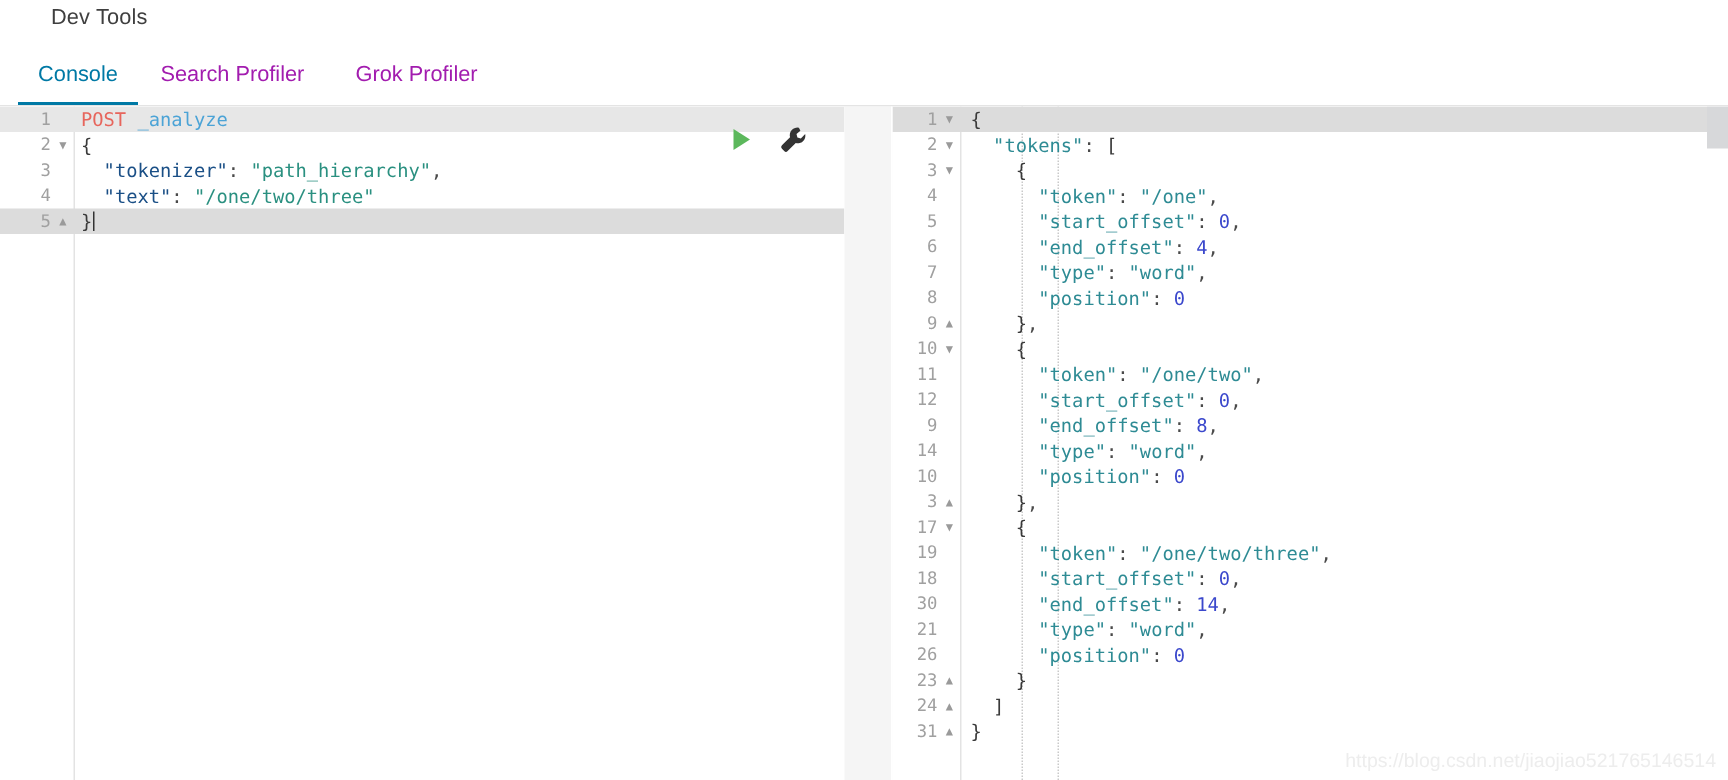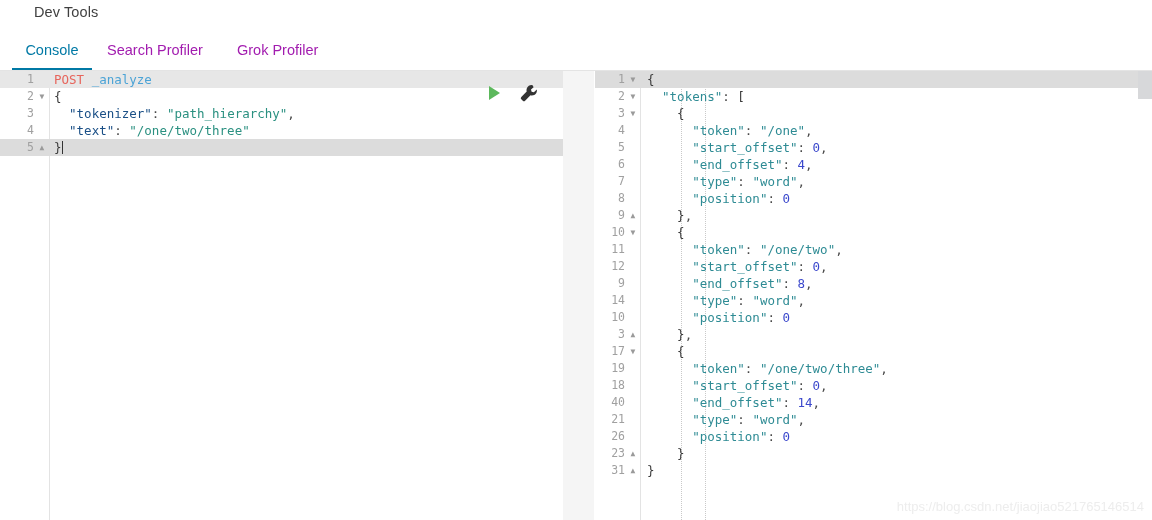--- a/index.html
+++ b/index.html
@@ -304,24 +304,25 @@
           <div class="line"><span class="gutter">10</span><span class="fold open"></span><span class="src">    <span class="brace">{</span></span></div>
           <div class="line"><span class="gutter">11</span><span class="fold none"></span><span class="src">      <span class="rkey">"token"</span><span class="punc">:</span> <span class="rstr">"/one/two"</span><span class="punc">,</span></span></div>
           <div class="line"><span class="gutter">12</span><span class="fold none"></span><span class="src">      <span class="rkey">"start_offset"</span><span class="punc">:</span> <span class="rnum">0</span><span class="punc">,</span></span></div>
           <div class="line"><span class="gutter">9</span><span class="fold none"></span><span class="src">      <span class="rkey">"end_offset"</span><span class="punc">:</span> <span class="rnum">8</span><span class="punc">,</span></span></div>
           <div class="line"><span class="gutter">14</span><span class="fold none"></span><span class="src">      <span class="rkey">"type"</span><span class="punc">:</span> <span class="rstr">"word"</span><span class="punc">,</span></span></div>
           <div class="line"><span class="gutter">10</span><span class="fold none"></span><span class="src">      <span class="rkey">"position"</span><span class="punc">:</span> <span class="rnum">0</span></span></div>
           <div class="line"><span class="gutter">3</span><span class="fold close"></span><span class="src">    <span class="brace">}</span><span class="punc">,</span></span></div>
           <div class="line"><span class="gutter">17</span><span class="fold open"></span><span class="src">    <span class="brace">{</span></span></div>
           <div class="line"><span class="gutter">19</span><span class="fold none"></span><span class="src">      <span class="rkey">"token"</span><span class="punc">:</span> <span class="rstr">"/one/two/three"</span><span class="punc">,</span></span></div>
           <div class="line"><span class="gutter">18</span><span class="fold none"></span><span class="src">      <span class="rkey">"start_offset"</span><span class="punc">:</span> <span class="rnum">0</span><span class="punc">,</span></span></div>
-          <div class="line"><span class="gutter">40</span><span class="fold none"></span><span class="src">      <span class="rkey">"end_offset"</span><span class="punc">:</span> <span class="rnum">14</span><span class="punc">,</span></span></div>
+          <div class="line"><span class="gutter">30</span><span class="fold none"></span><span class="src">      <span class="rkey">"end_offset"</span><span class="punc">:</span> <span class="rnum">14</span><span class="punc">,</span></span></div>
           <div class="line"><span class="gutter">21</span><span class="fold none"></span><span class="src">      <span class="rkey">"type"</span><span class="punc">:</span> <span class="rstr">"word"</span><span class="punc">,</span></span></div>
           <div class="line"><span class="gutter">26</span><span class="fold none"></span><span class="src">      <span class="rkey">"position"</span><span class="punc">:</span> <span class="rnum">0</span></span></div>
           <div class="line"><span class="gutter">23</span><span class="fold close"></span><span class="src">    <span class="brace">}</span></span></div>
+          <div class="line"><span class="gutter">24</span><span class="fold close"></span><span class="src">  <span class="brace">]</span></span></div>
           <div class="line"><span class="gutter">31</span><span class="fold close"></span><span class="src"><span class="brace">}</span></span></div>
         </div>
       <div class="scroll-nub"></div>
     </div>
 
   </div>
 
   <div class="watermark">https://blog.csdn.net/jiaojiao521765146514</div>
 
 </div>

